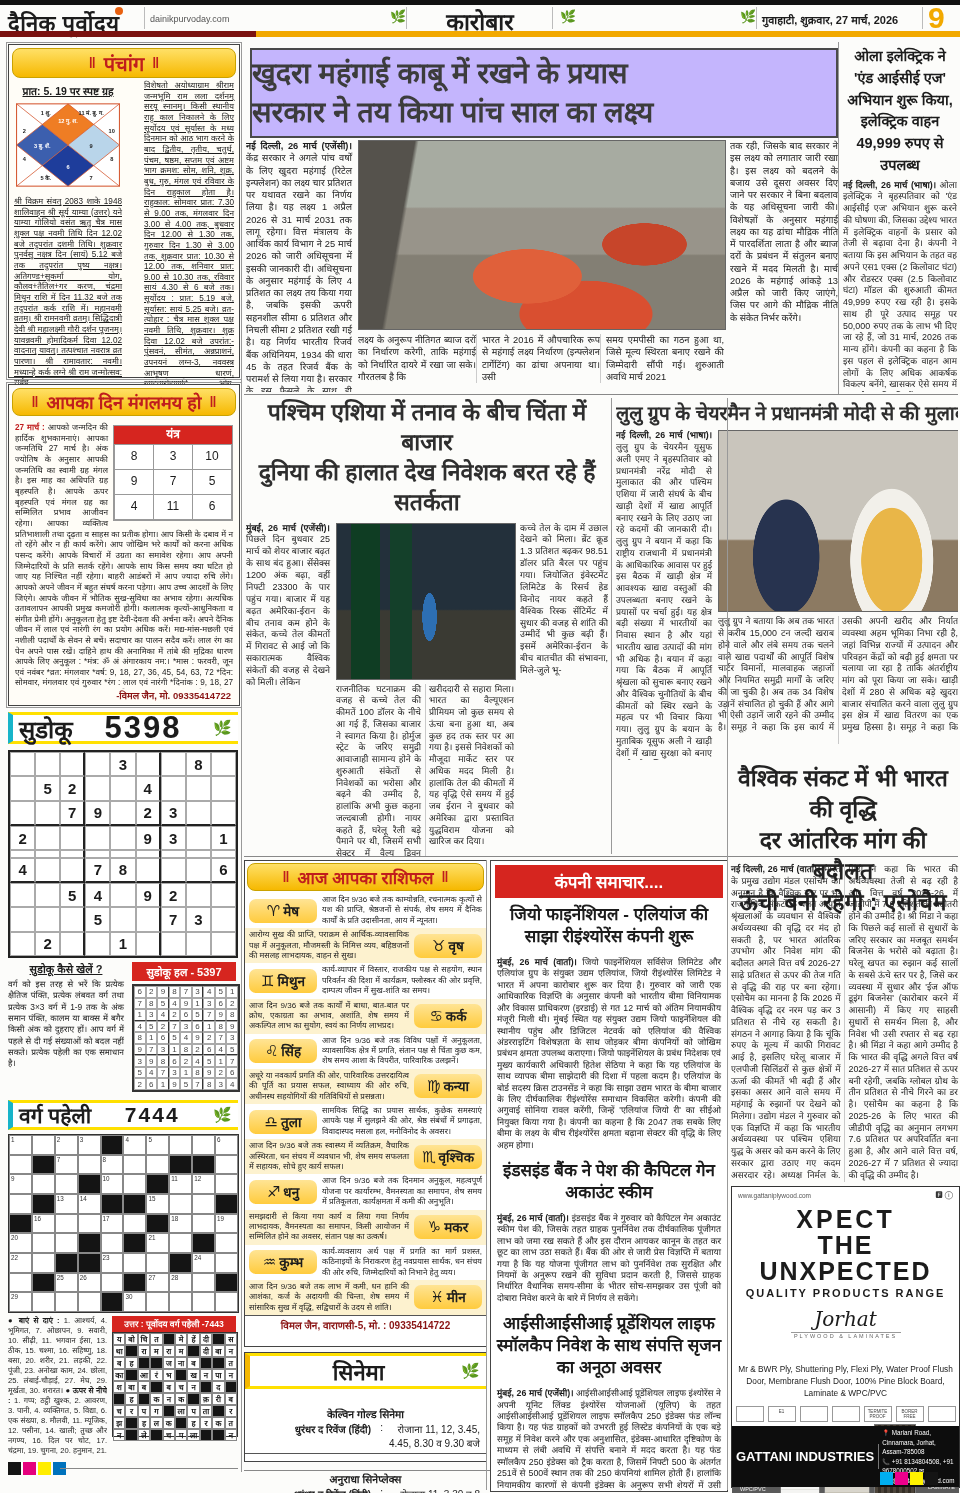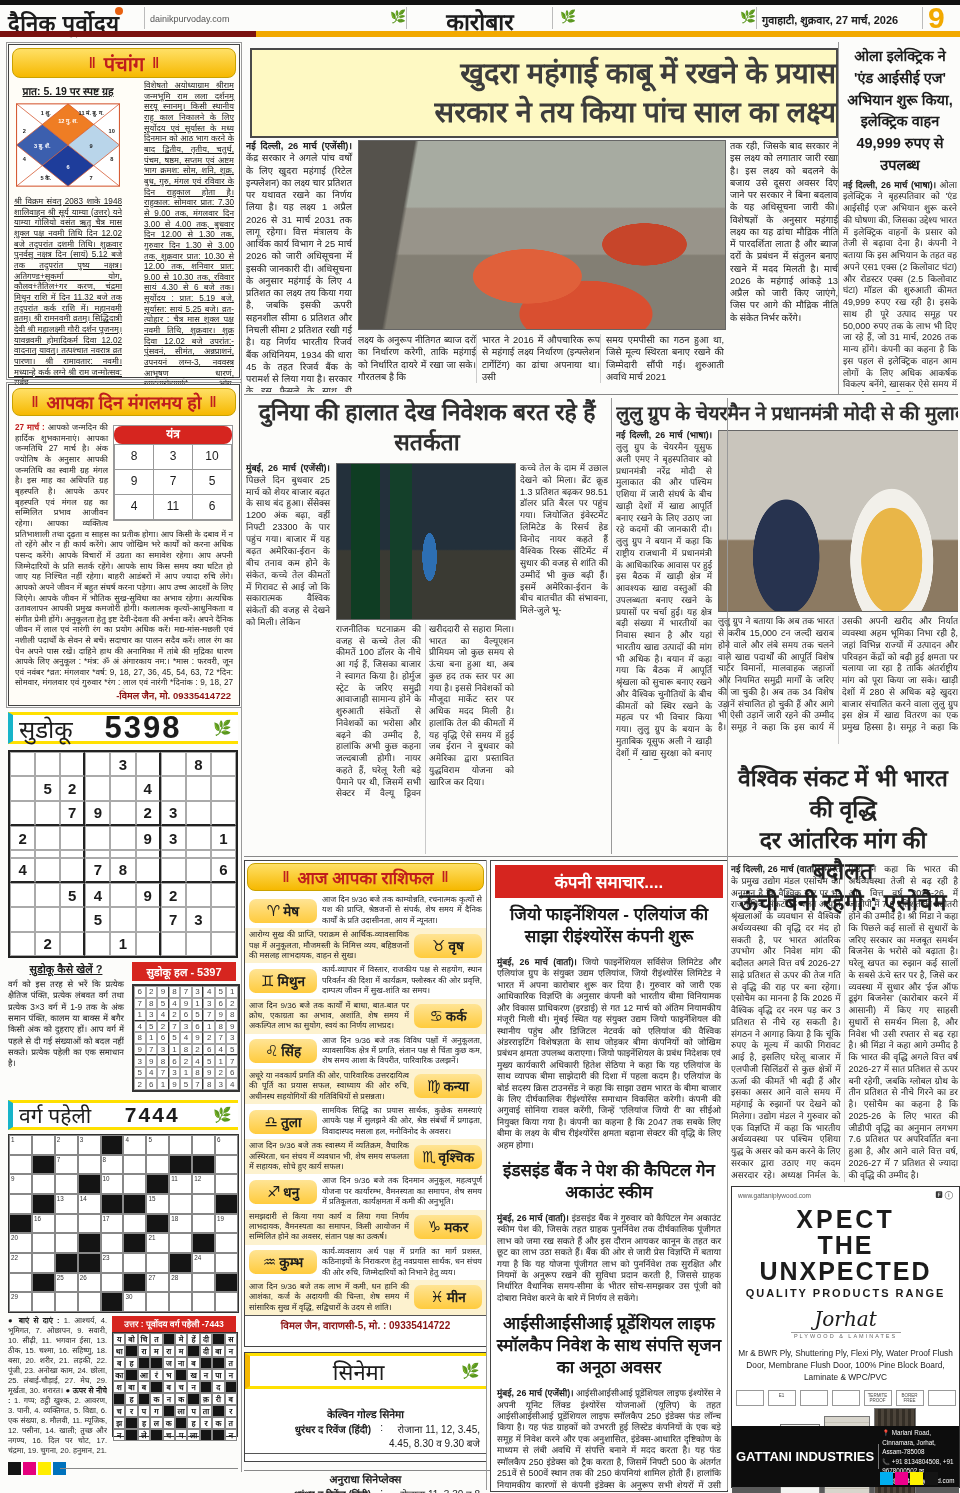--- a/index.html
+++ b/index.html
@@ -28,29 +28,29 @@
         border-radius:8px;border:1px solid #caa200;display:flex;align-items:center;justify-content:center;gap:8px;}
   .yhdr .pipes{color:#c01d1d;font-size:14px;font-weight:bold;}
   .redbar{background:#d6251f;color:#fff;font-weight:bold;text-align:center;}
   .boxed{border:1.5px solid #444;outline:1px solid #999;outline-offset:1.5px;background:#fffdf7;}
   #panchang .pc{font-size:8.2px;line-height:1.3;text-align:justify;width:50%;}
   #pan-sub{text-align:center;font-weight:bold;font-size:10.5px;margin:3px 0 1px 0;}
   #pan-sign{text-align:right;font-size:8.6px;font-weight:bold;padding:0 8px 3px 0;line-height:1.35;}
   
   #bday-body{font-size:8.2px;line-height:1.3;text-align:justify;padding:4px 6px 0 6px;}
   #yantra{float:right;width:118px;margin:2px 0 2px 5px;border:1px solid #999;background:#fff;}
-  #yantra .yh{font-size:12px;padding:1px 0;border-radius:8px;}
+  #yantra .yh{font-size:12px;padding:1px 0;}
   #yantra table{border-collapse:collapse;width:100%;}
   #yantra td{border:1px solid #999;text-align:center;font-size:12px;height:22px;width:33%;}
   #bday-fav{font-size:8.2px;line-height:1.3;text-align:justify;padding:2px 6px;}
   #bday-foot{text-align:right;font-weight:bold;font-size:9.5px;color:#8a1414;padding:0 8px 3px 0;}
   
   .puzhdr{border-top:3px solid #ffe000;border-bottom:3px solid #ffe000;border-left:5px solid #17b4c9;
           background:#fff;display:flex;align-items:center;justify-content:space-between;padding:0 6px;}
-  .puzhdr .t{font-size:24px;font-weight:normal;}
+  .puzhdr .t{font-size:24px;font-weight:bold;}
   .puzhdr .n{font-size:31px;font-weight:bold;letter-spacing:2px;}
   .puzhdr .lf{font-size:15px;color:#7aa83c;}
   
   #sd-grid{display:grid;grid-template-columns:repeat(9,1fr);width:226px;height:204px;border:2.5px solid #222;background:#fff;}
   .sd-cell{border:1px solid #aaa;display:flex;align-items:center;justify-content:center;font-size:15px;font-weight:bold;}
   .sd-cell.br{border-right:2px solid #222;} .sd-cell.bb{border-bottom:2px solid #222;}
   #sd-sol{display:grid;grid-template-columns:repeat(9,1fr);width:104px;height:104px;border:2px solid #333;background:#fff;}
   .ss-cell{border:.5px solid #aaa;display:flex;align-items:center;justify-content:center;font-size:8px;color:#444;}
   .ss-cell.br{border-right:1.5px solid #333;} .ss-cell.bb{border-bottom:1.5px solid #333;}
   #sd-how{width:116px;font-size:8.4px;line-height:1.35;text-align:justify;}
@@ -59,21 +59,21 @@
   #cw-grid{display:grid;grid-template-columns:repeat(10,1fr);width:229px;height:177px;border:1.5px solid #333;background:#fff;}
   .cw-cell{border:.5px solid #888;position:relative;background:#fff;}
   .cw-cell.blk{background:#141414;}
   .cw-num{position:absolute;top:0;left:1px;font-size:6.3px;color:#333;}
   #cw-clues{font-size:7.6px;line-height:1.32;text-align:justify;}
   #cw-sol{display:grid;grid-template-columns:repeat(10,1fr);width:124px;height:103px;border:1.5px solid #333;background:#fff;}
   .cs-cell{border:.5px solid #888;display:flex;align-items:center;justify-content:center;font-size:7.8px;font-weight:bold;}
   .cs-cell.blk{background:#141414;}
   #cw-ans{font-size:8.6px;padding:2px 0;}
   
-  #hl-box{background:#fef9c3;border:2px solid #4a4a4a;text-align:right;display:flex;flex-direction:column;justify-content:center;}
+  #hl-box{background:#c4b5fd;border:2px solid #4a4a4a;text-align:left;display:flex;flex-direction:column;justify-content:center;}
   #hl-box div{font-size:29px;font-weight:bold;color:#3c3c3c;line-height:1.35;}
   
   .photo{border:1px solid #666;}
   #ph-market{background:
      radial-gradient(ellipse 90px 45px at 46% 72%,#e0603a 0 60%,transparent 61%),
      radial-gradient(ellipse 110px 55px at 62% 92%,#d94f30 0 60%,transparent 61%),
      radial-gradient(ellipse 70px 35px at 78% 55%,#c7452a 0 60%,transparent 61%),
      linear-gradient(100deg,#55524c 0 14%,transparent 15%),
      linear-gradient(180deg,#a7aba1 0 35%,#98948a 36% 60%,#837f74 61% 100%);}
   #ph-stocks{background:
@@ -111,21 +111,21 @@
   #aso-head div{font-size:23px;font-weight:bold;text-align:center;line-height:1.35;color:#222;}
   
   #ad{border:1.5px solid #333;background:#fff;text-align:center;}
   #ad .web{position:absolute;left:6px;top:5px;font-size:6.5px;color:#555;}
   #ad .soc{position:absolute;right:6px;top:3px;font-size:8px;color:#333;}
   #ad .x1{font-size:25px;font-weight:bold;letter-spacing:3px;margin-top:20px;line-height:1;}
   #ad .x2{font-size:25px;font-weight:bold;letter-spacing:2px;line-height:1.05;}
   #ad .x3{font-size:11px;font-weight:bold;letter-spacing:2px;margin-top:2px;}
   #ad .brand{font-family:"DejaVu Serif",serif;font-style:italic;font-size:20px;margin-top:8px;}
   #ad .brandsub{font-size:5.5px;letter-spacing:2px;color:#666;border-top:1px solid #999;width:110px;margin:1px auto 0 auto;}
-  #ad .prod{font-size:8.3px;margin-top:8px;line-height:1.45;}
+  #ad .prod{font-size:8.3px;margin-top:24px;line-height:1.45;}
   #ad .badges{display:flex;justify-content:center;gap:4px;margin-top:7px;}
   #ad .badge{border:1px solid #999;color:#444;font-size:4.5px;padding:2px 1px;width:24px;height:10px;overflow:hidden;}
   #ad .boards{position:relative;height:92px;margin-top:6px;background:linear-gradient(180deg,transparent 0 40%,#5a5a5a 40% 100%);}
   .board{position:absolute;bottom:6px;border:1px solid #777;}
   #bd1{left:48px;width:38px;height:72px;background:repeating-linear-gradient(180deg,#f4f4f2 0 6px,#e4e4e0 6px 7px);}
   #bd2{left:92px;width:44px;height:80px;background:repeating-linear-gradient(180deg,#d8d5cc 0 5px,#c6c2b6 5px 6px);}
   #bd3{left:142px;width:40px;height:88px;background:repeating-linear-gradient(90deg,#4c443a 0 3px,#342e26 3px 6px);}
   .bd-label{position:absolute;font-size:5.5px;color:#eee;}
   #ad .botbar{position:absolute;left:0;bottom:0;width:100%;background:#0d0d0d;color:#fff;display:flex;align-items:center;text-align:left;}
   #ad .co{font-size:13px;font-weight:bold;padding:5px 4px;border-right:1px solid #777;white-space:nowrap;}
@@ -714,20 +714,21 @@
     <div class="ola-head">ओला इलेक्ट्रिक ने 'एंड आईसीई एज' अभियान शुरू किया, इलेक्ट्रिक वाहन 49,999 रुपए से उपलब्ध</div>
     <div class="colL" style="font-size:8.9px;">
       <b>नई दिल्ली, 26 मार्च (भाषा)।</b>
       <span>ओला इलेक्ट्रिक ने बृहस्पतिवार को 'एंड आईसीई एज' अभियान शुरू करने की घोषणा की, जिसका उद्देश्य भारत में इलेक्ट्रिक वाहनों के प्रसार को तेजी से बढ़ावा देना है। कंपनी ने बताया कि इस अभियान के तहत वह अपने एस1 एक्स (2 किलोवाट घंटा) और रोडस्टर एक्स (2.5 किलोवाट घंटा) मॉडल की शुरुआती कीमत 49,999 रुपए रख रही है। इसके साथ ही पूरे उत्पाद समूह पर 50,000 रुपए तक के लाभ भी दिए जा रहे हैं, जो 31 मार्च, 2026 तक मान्य होंगे। कंपनी का कहना है कि इस पहल से इलेक्ट्रिक वाहन आम लोगों के लिए अधिक आकर्षक विकल्प बनेंगे, खासकर ऐसे समय में जब ईंधन की कीमतें लगातार बढ़ रही हैं। ओला इलेक्ट्रिक के चेयरमैन और प्रबंध निदेशक भाविश अग्रवाल ने कहा कि कच्चे तेल की कीमतों में उतार-चढ़ाव ने ऊर्जा सुरक्षा के महत्व को फिर से सामने ला दिया है और देश को ऊर्जा के वैकल्पिक साधनों की ओर तेजी से बढ़ना होगा। उन्होंने कहा कि अभियान के तहत कंपनी अपने उत्पादों को किफायती कीमत, भरोसेमंद सेवा के साथ पेश कर रही है।</span>
     </div>
   </div>
 
   <div class="abs hrule" style="left:244px;top:394px;width:714px;"></div>
 
   <div class="abs" style="left:246px;top:398px;width:362px;height:458px;overflow:hidden;">
+    <div class="subhead" style="font-size:23px;line-height:1.3;">पश्चिम एशिया में तनाव के बीच चिंता में बाजार</div>
     <div class="subhead" style="font-size:23px;line-height:1.3;">दुनिया की हालात देख निवेशक बरत रहे हैं सतर्कता</div>
     <div style="display:flex;gap:6px;margin-top:5px;">
       <div class="colL" style="width:84px;font-size:9px;">
         <b>मुंबई, 26 मार्च (एजेंसी)।</b>
         <span>पिछले दिन बुधवार 25 मार्च को शेयर बाजार बढ़त के साथ बंद हुआ। सेंसेक्स 1200 अंक बढ़ा, वहीं निफ्टी 23300 के पार पहुंच गया। बाजार में यह बढ़त अमेरिका-ईरान के बीच तनाव कम होने के संकेत, कच्चे तेल कीमतों में गिरावट से आई जो कि सकारात्मक वैश्विक संकेतों की वजह से देखने को मिली। लेकिन</span>
       </div>
       <div style="width:178px;">
         <div class="photo" id="ph-stocks" style="width:178px;height:155px;"></div>
         <div class="ncols" style="column-count:2;margin-top:4px;font-size:8.9px;height:230px;overflow:hidden;">राजनीतिक घटनाक्रम की वजह से कच्चे तेल की कीमतें 100 डॉलर के नीचे आ गई हैं, जिसका बाजार ने स्वागत किया है। होर्मुज स्ट्रेट के जरिए समुद्री आवाजाही सामान्य होने के शुरुआती संकेतों से निवेशकों का भरोसा और बढ़ने की उम्मीद है, हालांकि अभी कुछ कहना जल्दबाजी होगी। नायर कहते हैं, घरेलू रैली बड़े पैमाने पर थी, जिसमें सभी सेक्टर में वैल्यू ड्रिवन खरीददारी से सहारा मिला। भारत का वैल्यूएशन प्रीमियम जो कुछ समय से ऊंचा बना हुआ था, अब कुछ हद तक स्तर पर आ गया है। इससे निवेशकों को मौजूदा मार्केट स्तर पर अधिक मदद मिली है। हालांकि तेल की कीमतों में यह वृद्धि ऐसे समय में हुई जब ईरान ने बुधवार को अमेरिका द्वारा प्रस्तावित युद्धविराम योजना को खारिज कर दिया।</div>
       </div>

